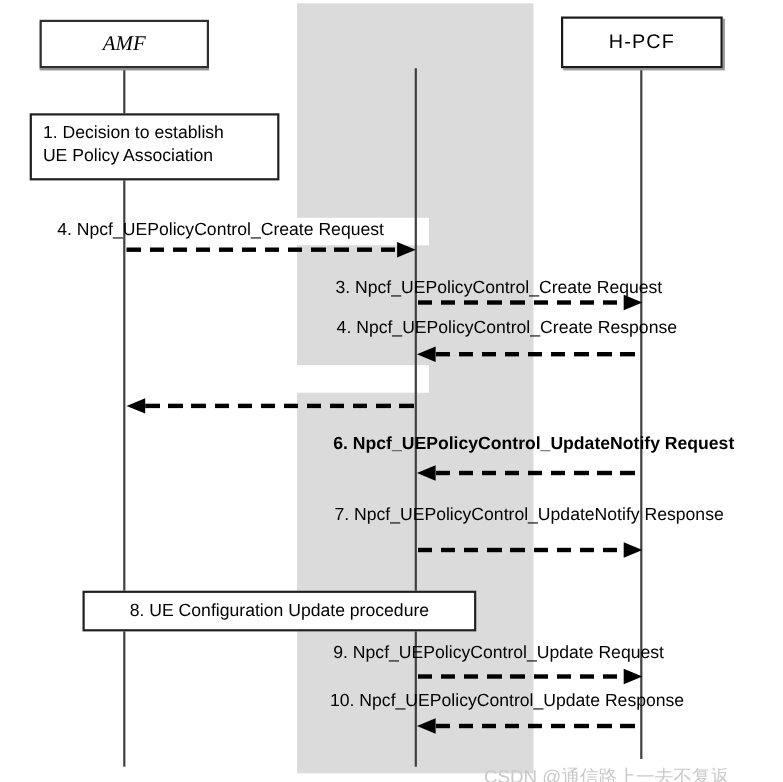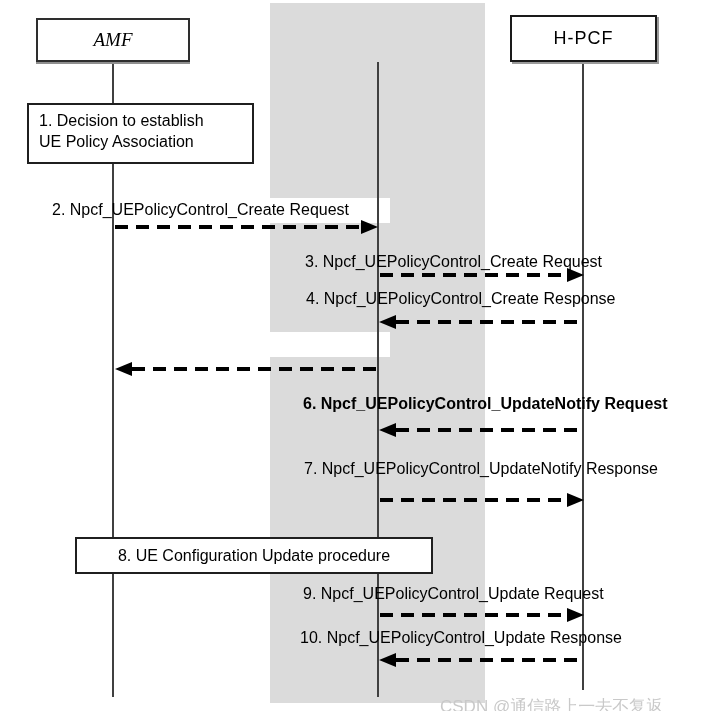--- a/index.html
+++ b/index.html
@@ -72,21 +72,21 @@
   </div>
   <div class="actor actor-hpcf">
     <span>H-PCF</span>
   </div>
 
   <div class="note note-1">
     <div>1. Decision to establish</div>
     <div>UE Policy Association</div>
   </div>
 
-  <span class="msg-label" style="left:52px;top:201px;">2. Npcf_UEPolicyControl_Create Request</span>
+  <span class="msg-label" style="left:52px;top:201px;">4. Npcf_UEPolicyControl_Create Request</span>
   <div class="dash" style="left:115px;top:225px;width:246px;"></div>
   <div class="head head-right" style="left:361px;top:220px;"></div>
 
   <span class="msg-label" style="left:305px;top:253px;">3. Npcf_UEPolicyControl_Create Request</span>
   <div class="dash" style="left:380px;top:273px;width:187px;"></div>
   <div class="head head-right" style="left:567px;top:268px;"></div>
 
   <span class="msg-label" style="left:306px;top:290px;">4. Npcf_UEPolicyControl_Create Response</span>
   <div class="head head-left" style="left:379px;top:315px;"></div>
   <div class="dash" style="left:396px;top:320px;width:187px;"></div>

